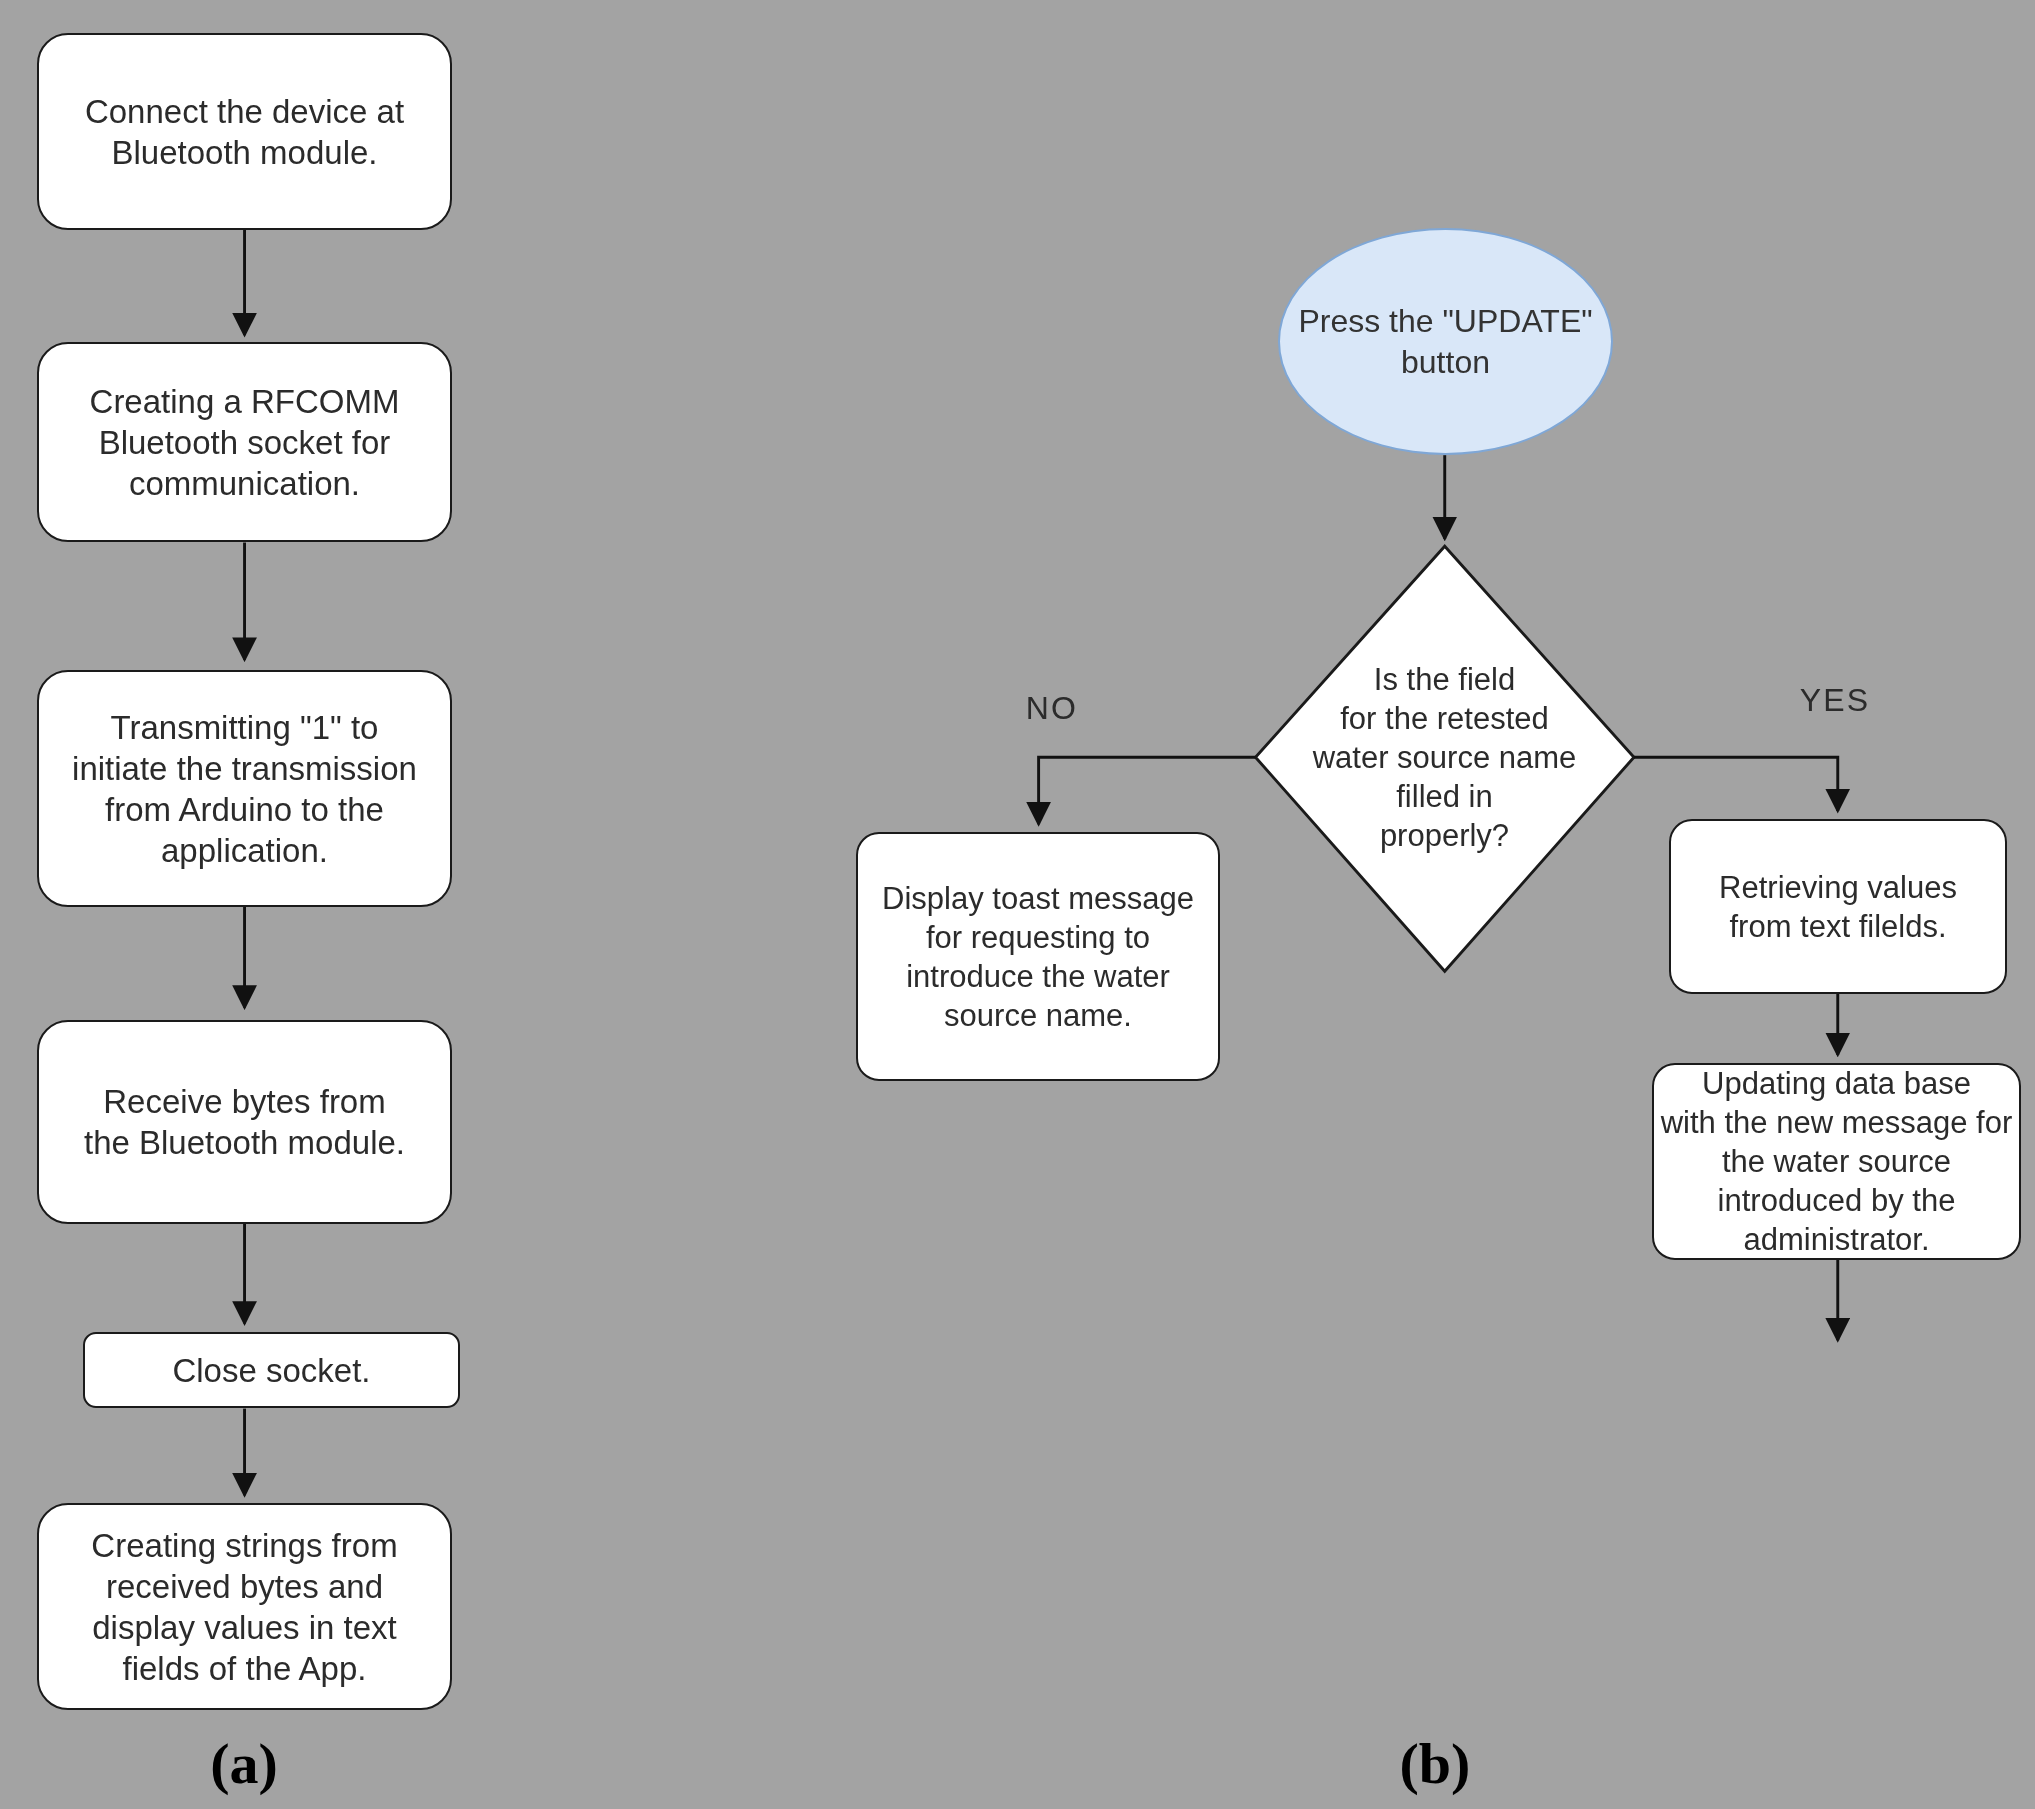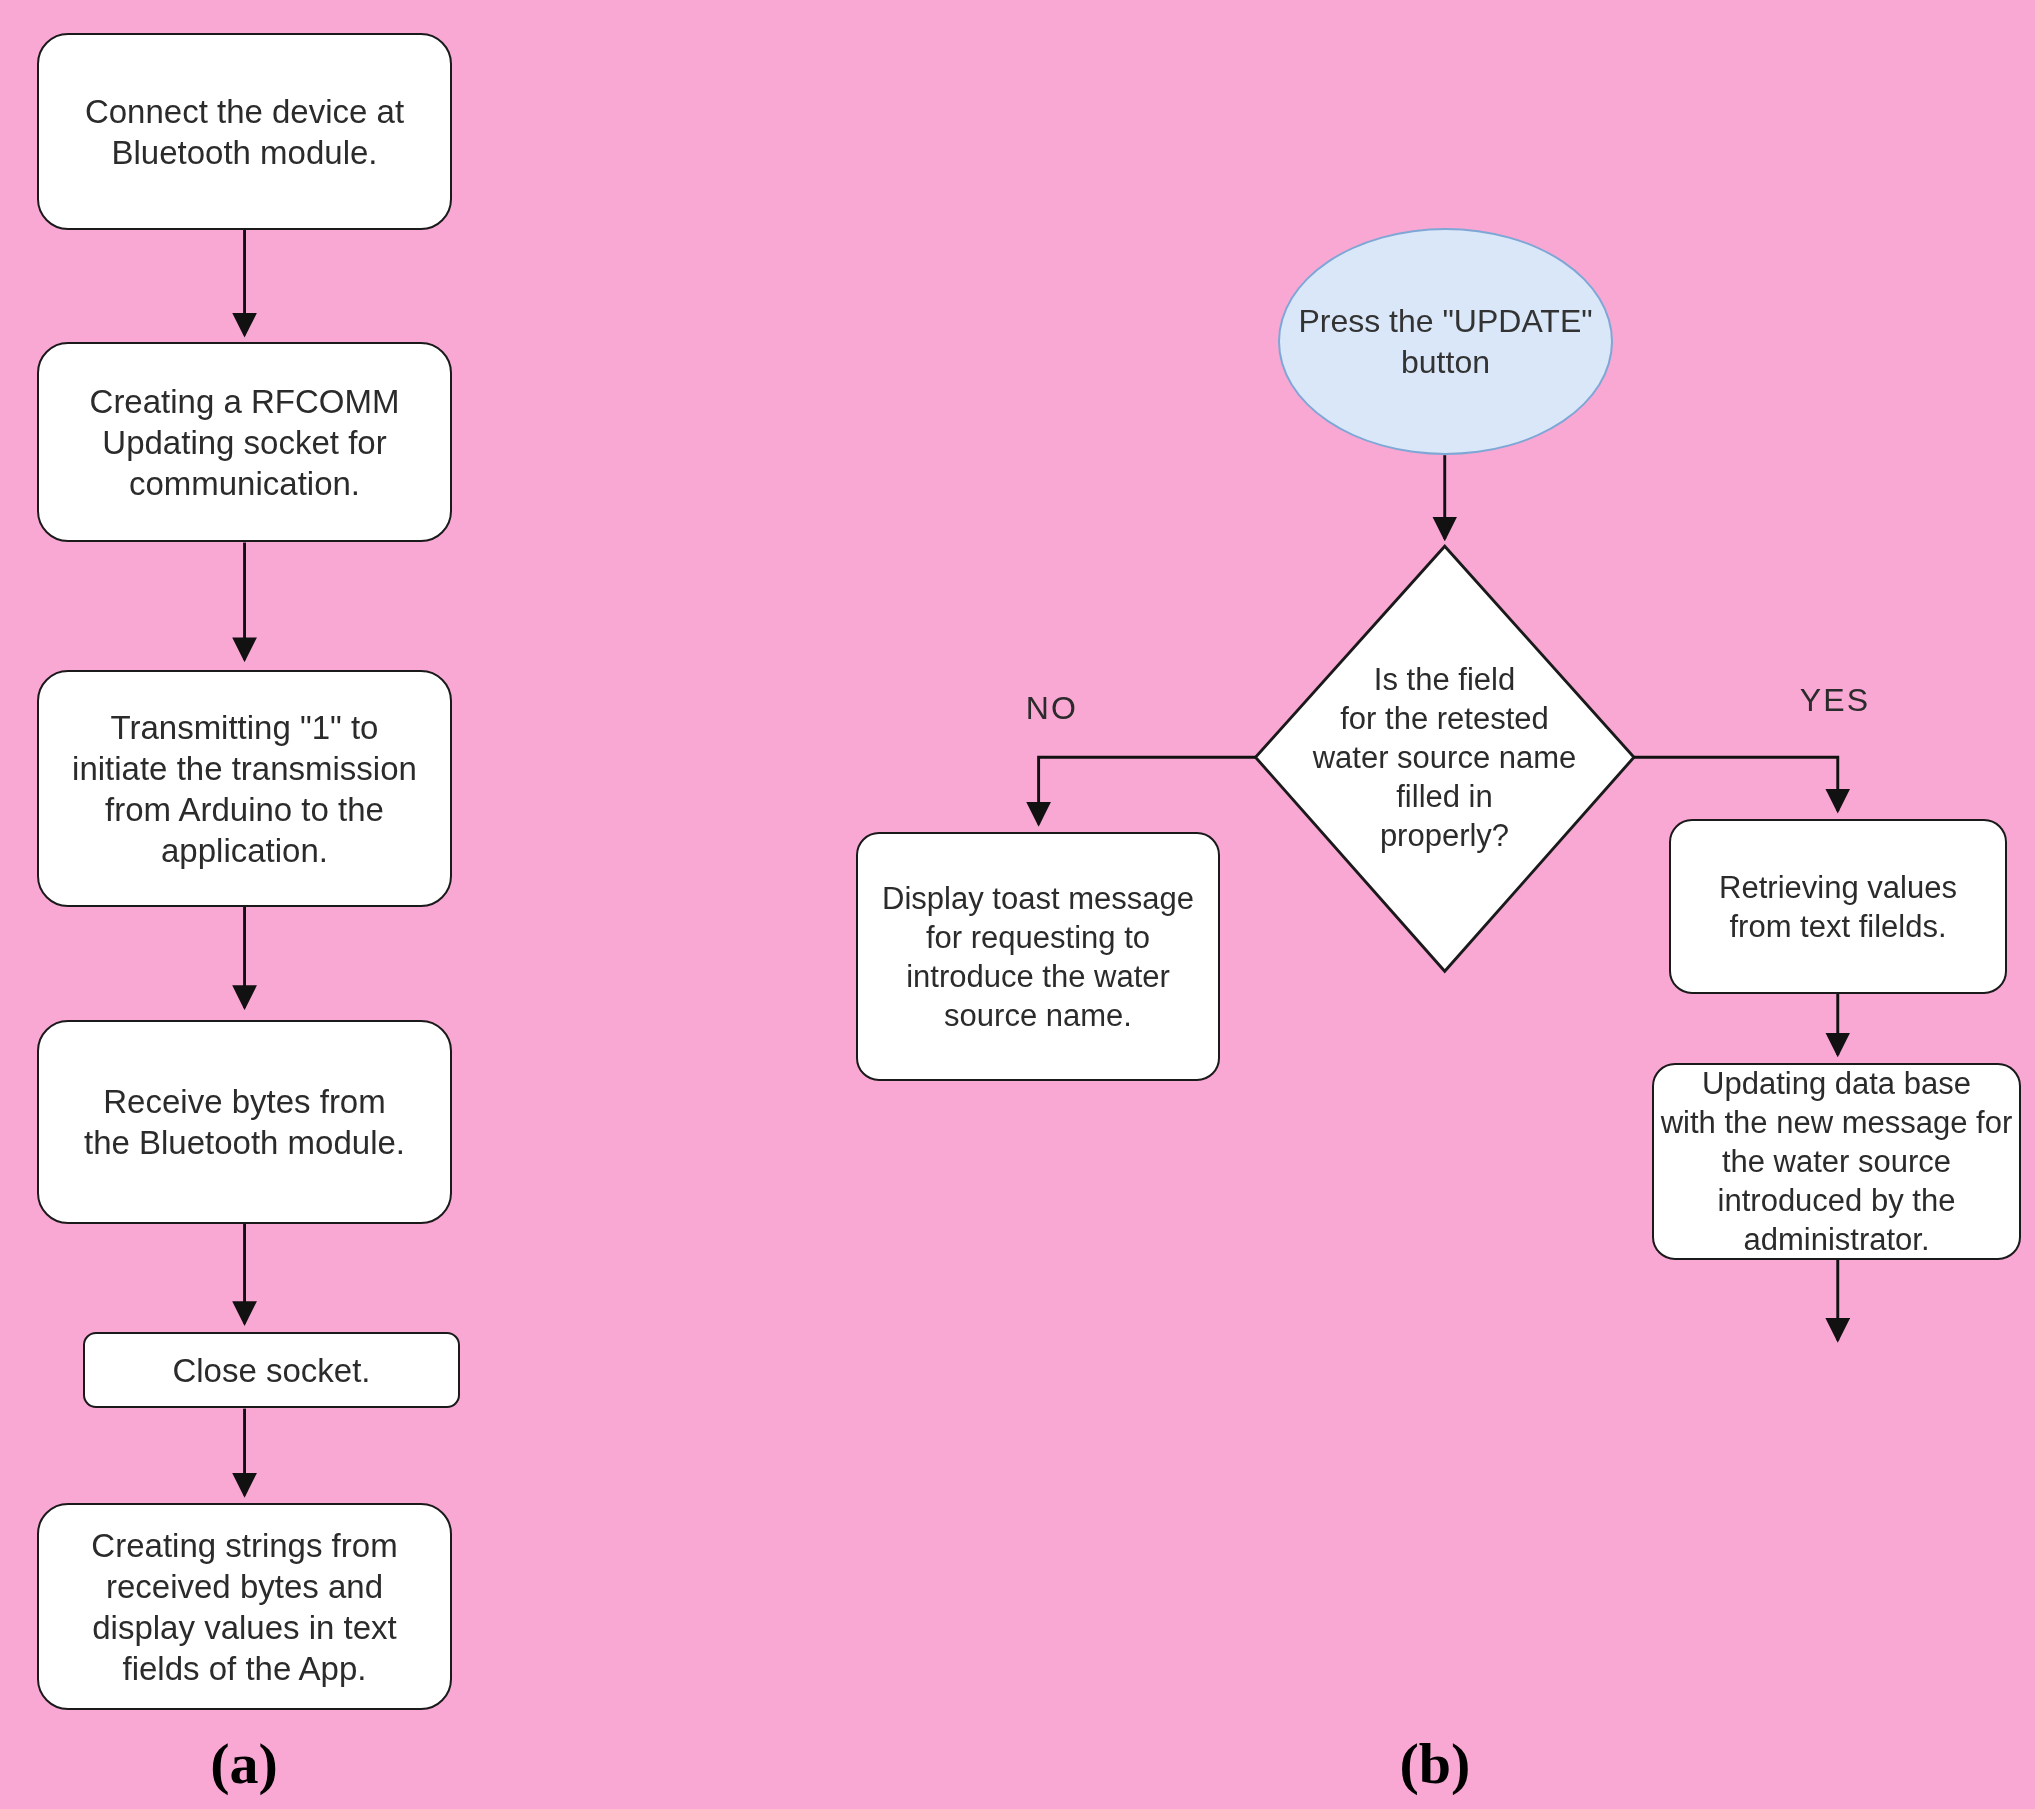--- a/index.html
+++ b/index.html
@@ -4,21 +4,21 @@
 <style>
   html, body {
     margin: 0;
     padding: 0;
     background: #ffffff;
   }
   #canvas {
     position: relative;
     width: 2035px;
     height: 1810px;
-    background: #f9a8d4;
+    background: #a3a3a3;
     font-family: "Liberation Sans", "DejaVu Sans", sans-serif;
     color: #222222;
   }
   #connectors {
     position: absolute;
     top: 0;
     left: 0;
   }
   .node {
     position: absolute;
@@ -116,21 +116,21 @@
     <line x1="2525" y1="1730" x2="2525" y2="1841" stroke="#111111" stroke-width="4" marker-end="url(#arw)"></line>
   </svg>
 
   <div class="node rect" style="left:37px; top:33px; width:415px; height:197px;">
     <div class="node-text">Connect the device at
 Bluetooth module.</div>
   </div>
 
   <div class="node rect" style="left:37px; top:342px; width:415px; height:200px;">
     <div class="node-text">Creating a RFCOMM
-Updating socket for
+Bluetooth socket for
 communication.</div>
   </div>
 
   <div class="node rect" style="left:37px; top:670px; width:415px; height:237px;">
     <div class="node-text">Transmitting "1" to
 initiate the transmission
 from Arduino to the
 application.</div>
   </div>
 

